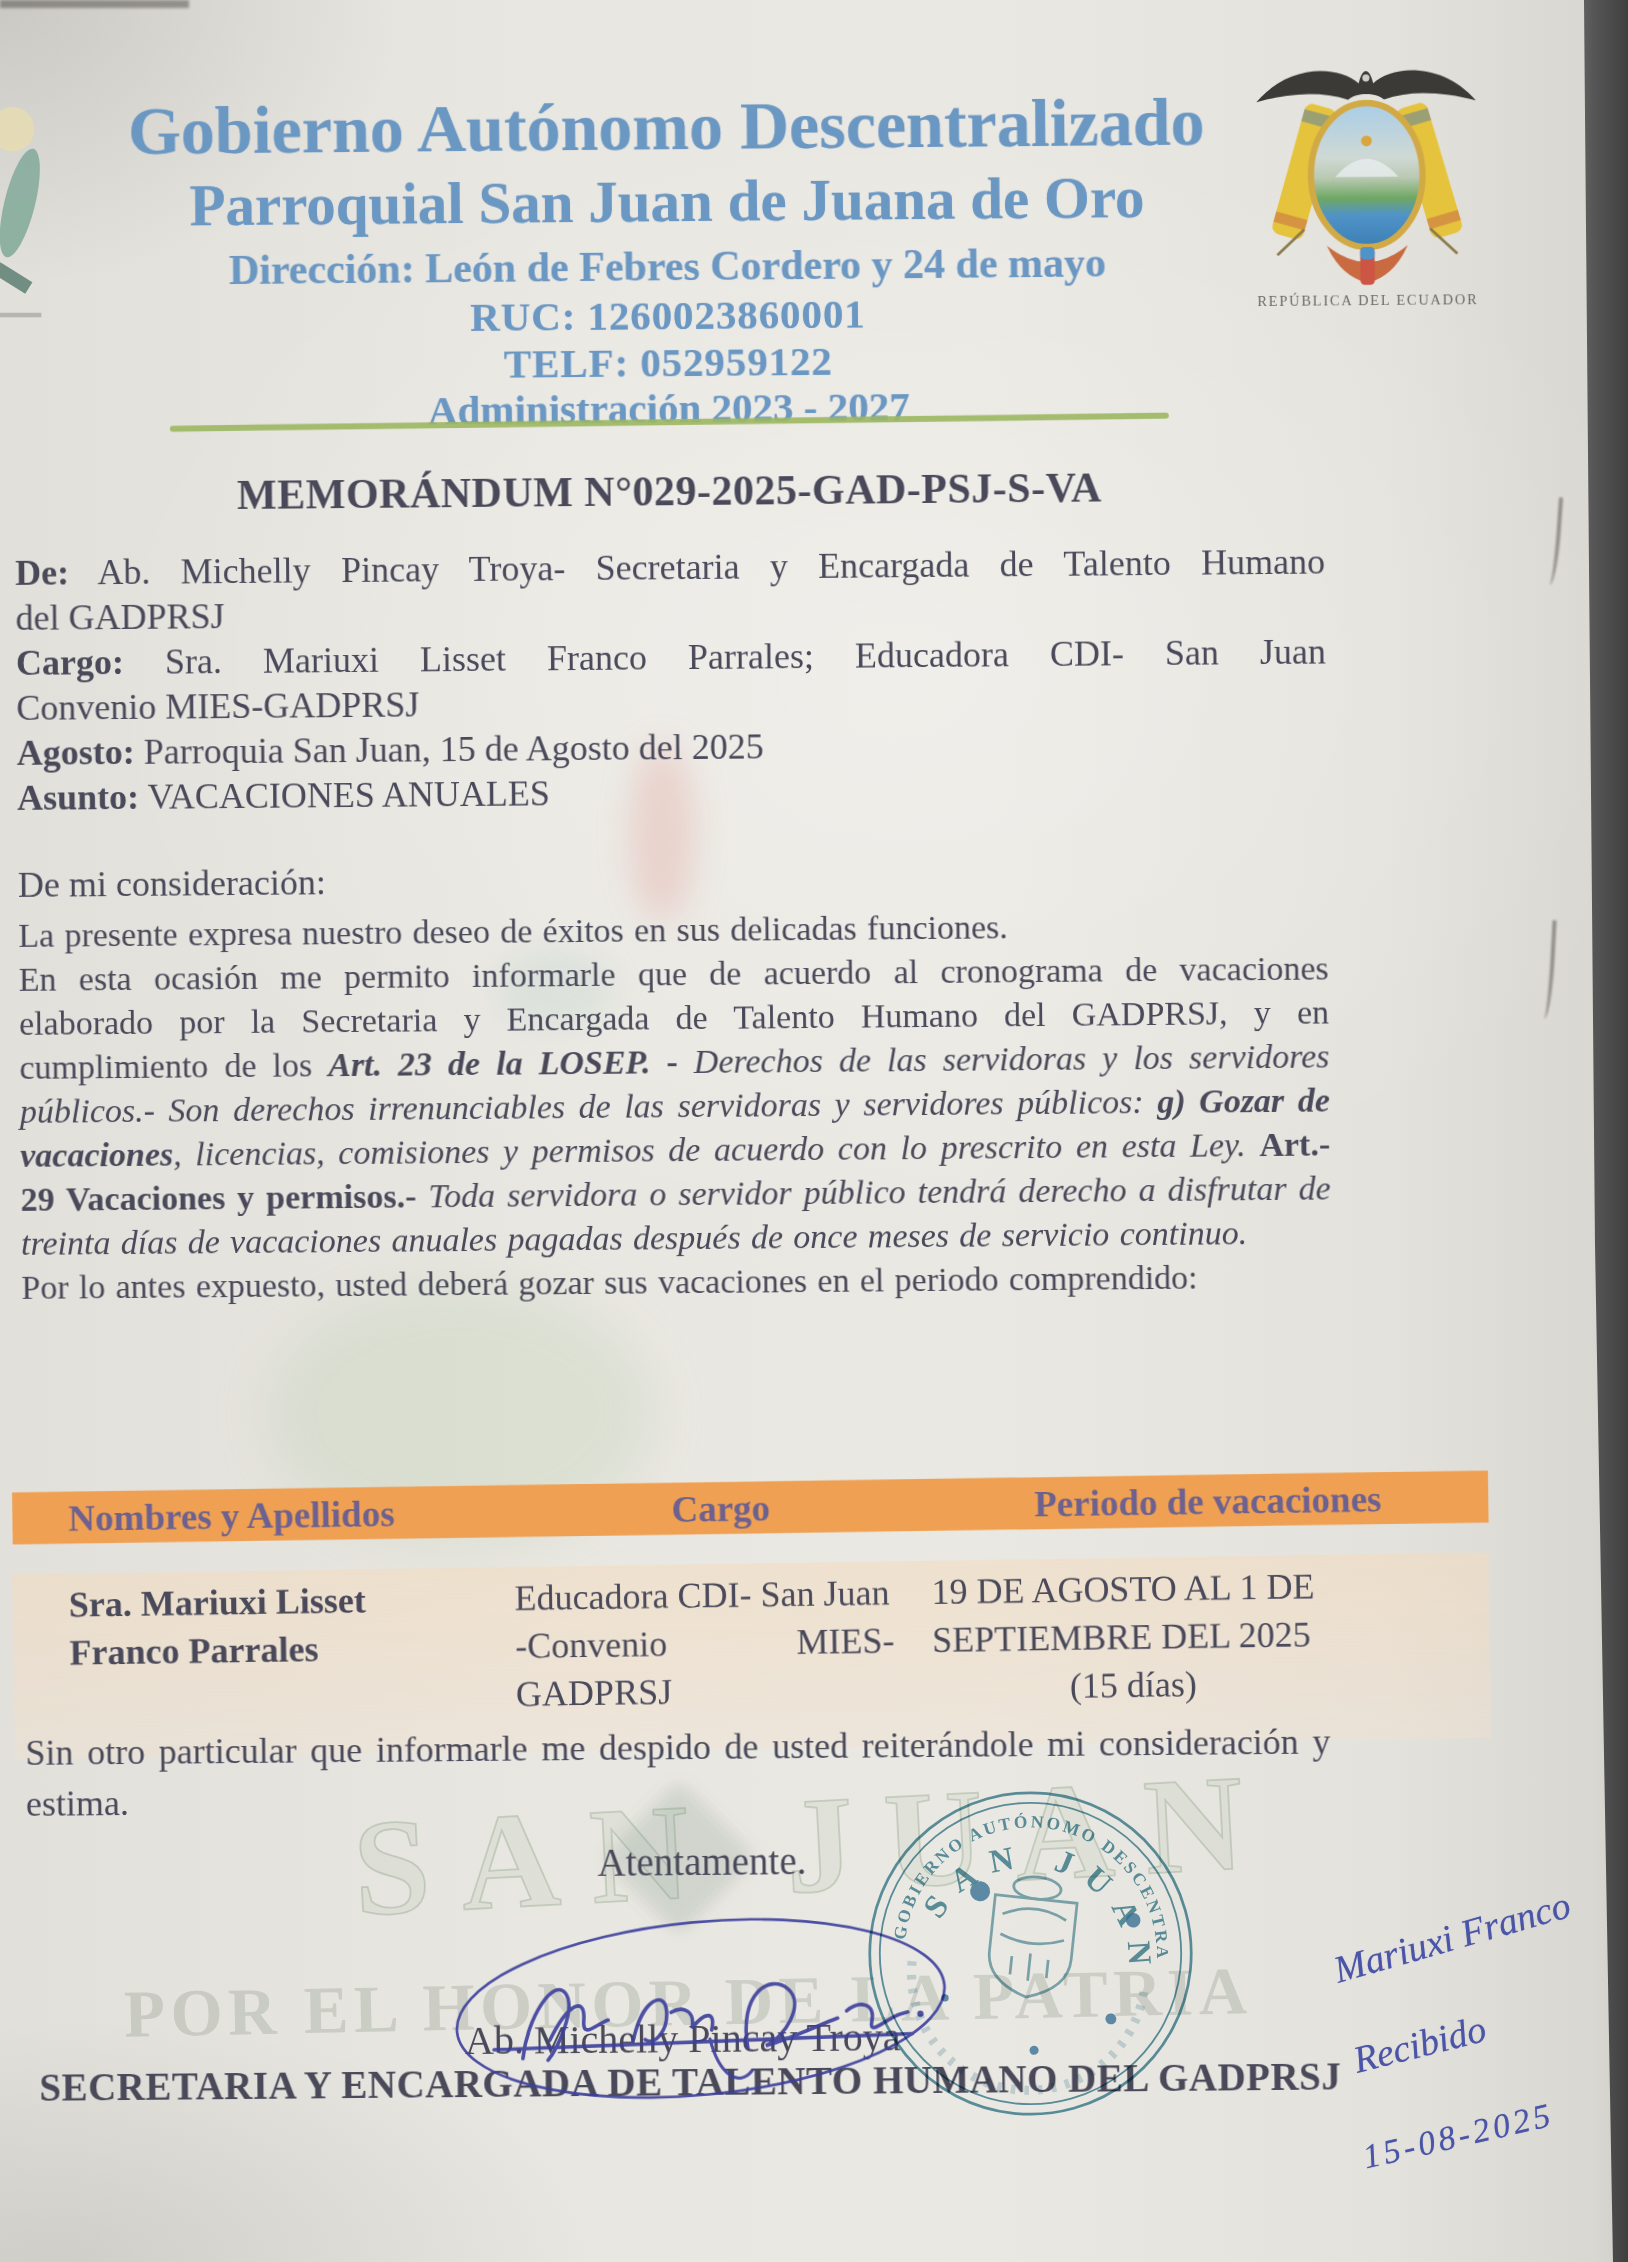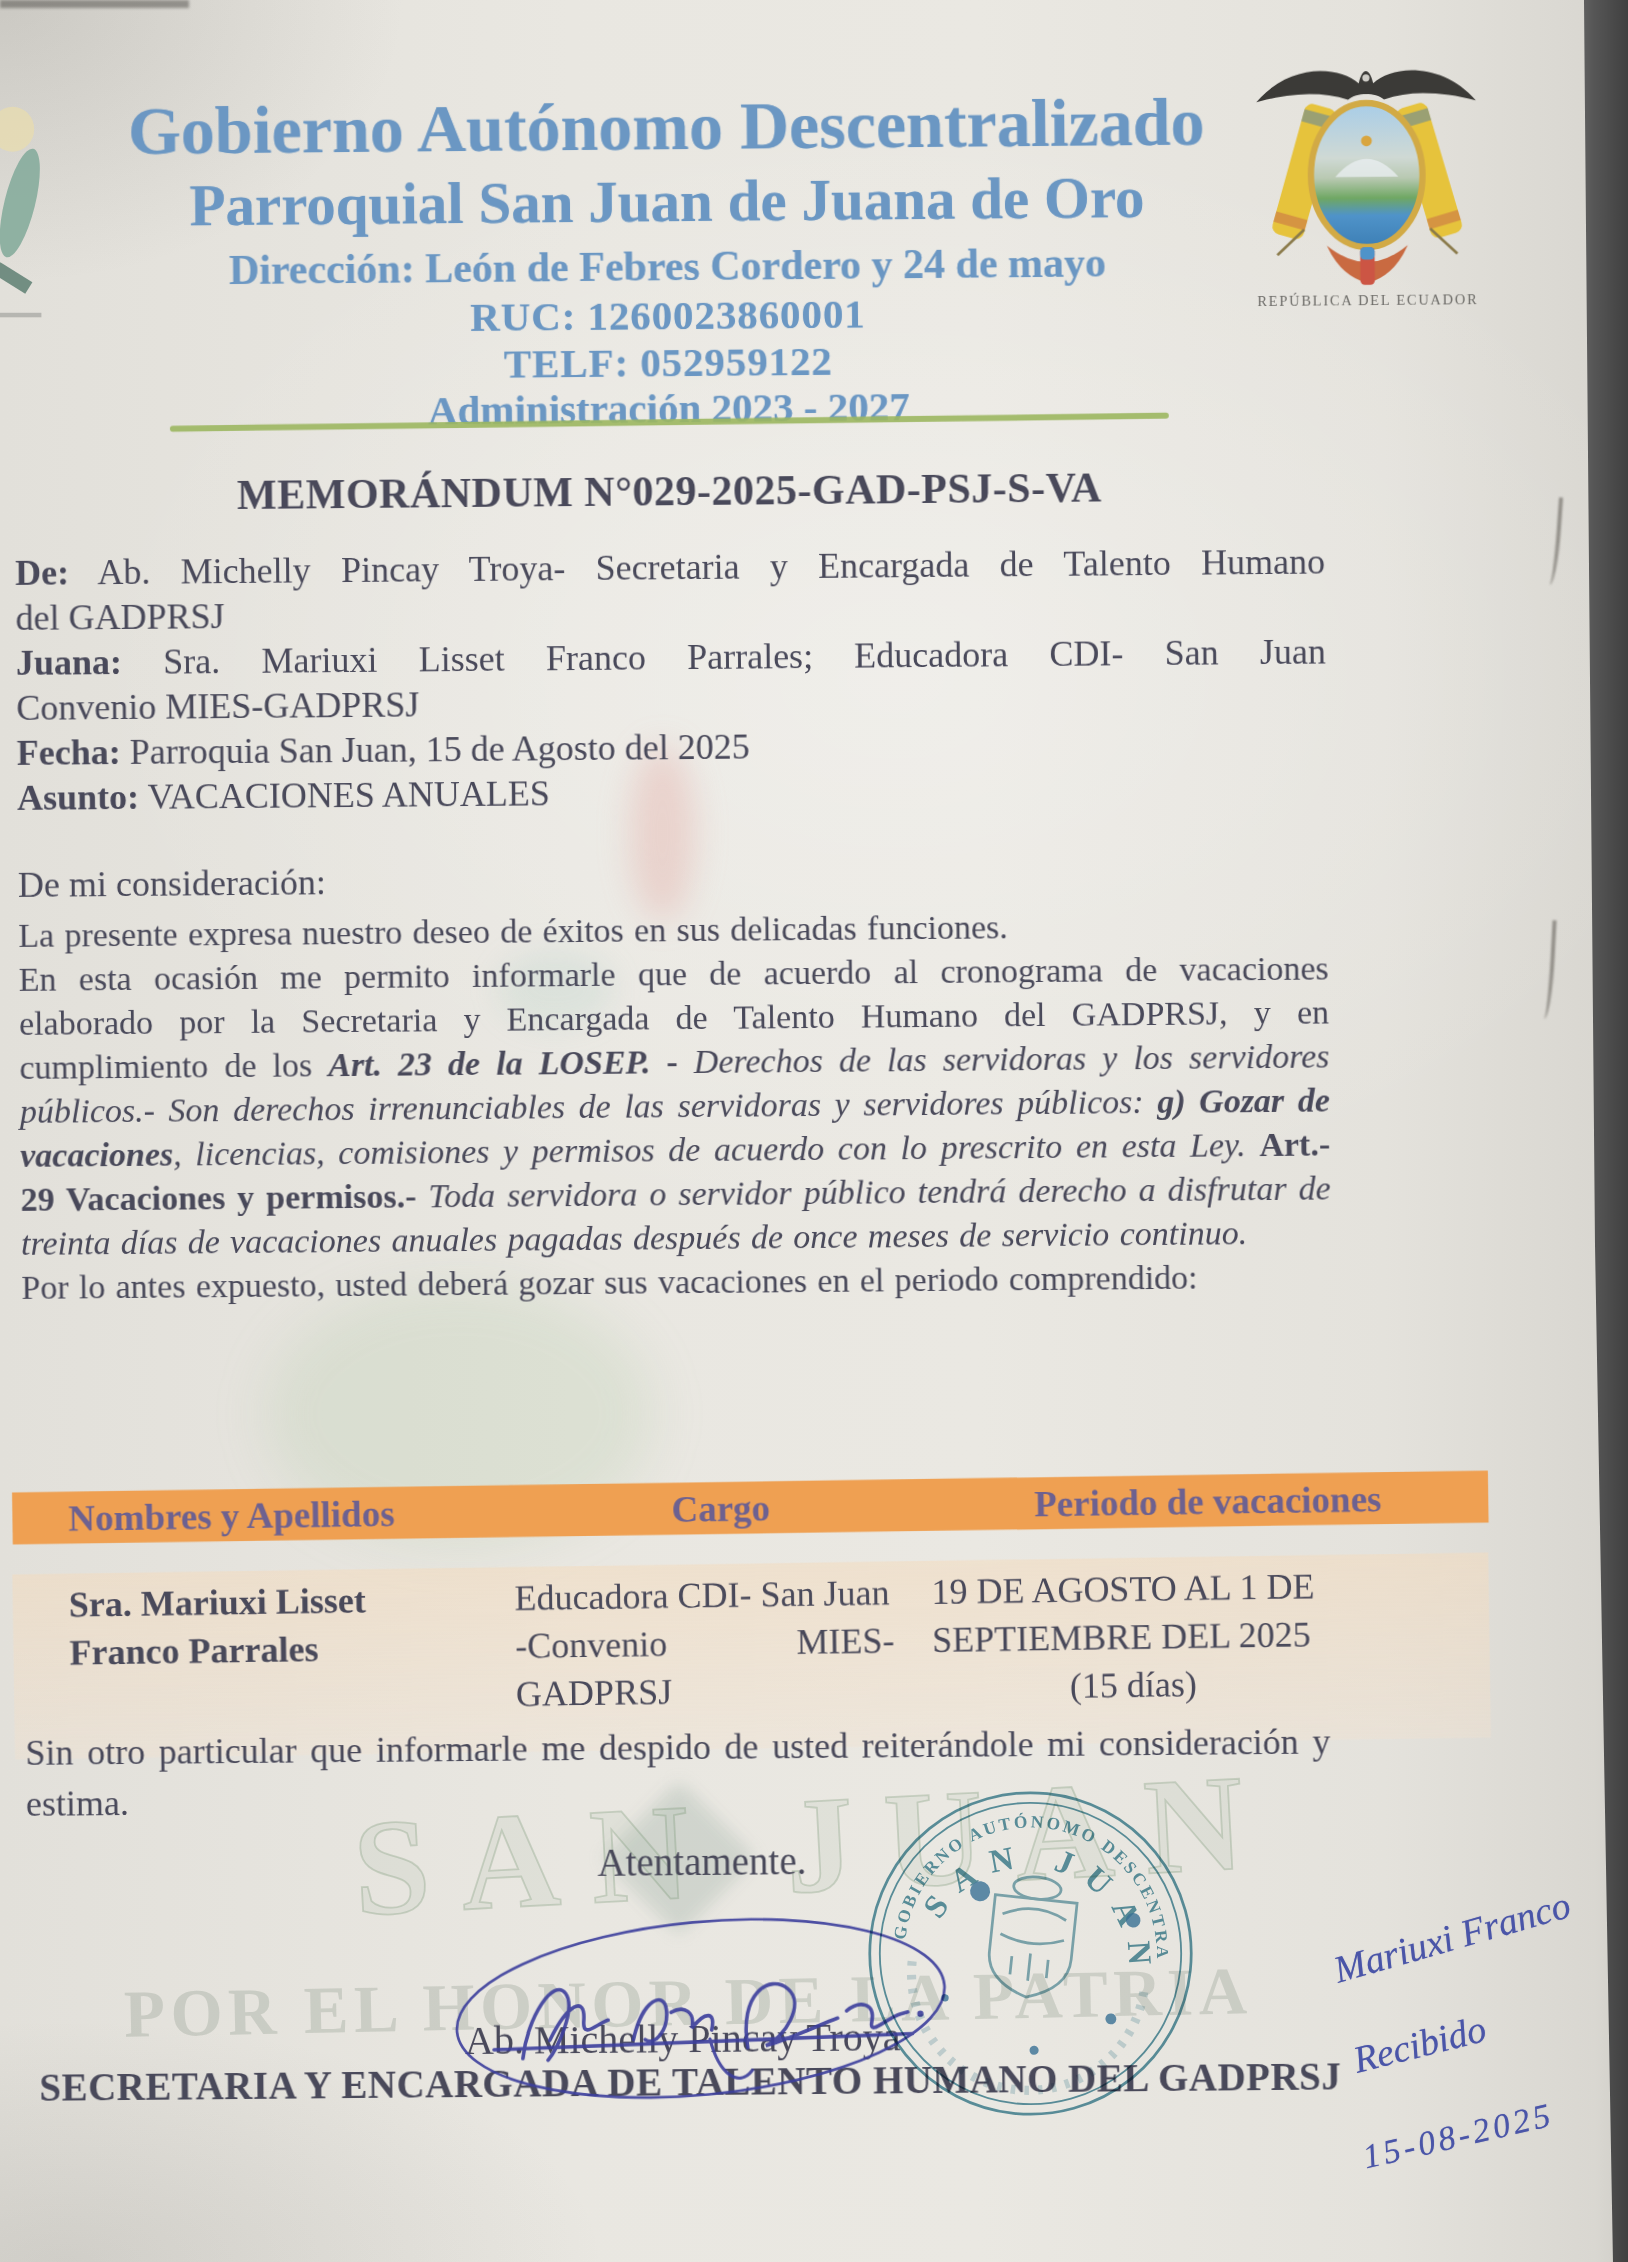--- a/index.html
+++ b/index.html
@@ -170,23 +170,23 @@
           <rect x="122" y="230" width="16" height="14" rx="5" fill="#4f93c9"></rect>
           <text x="130" y="294" text-anchor="middle" font-size="16" letter-spacing="2" fill="#6b6a66">REPÚBLICA DEL ECUADOR</text>
         </svg>
       </div>
 
       <div class="memo-title">MEMORÁNDUM N°029-2025-GAD-PSJ-S-VA</div>
 
       <div class="meta">
         <div class="meta-line j"><span class="lbl">De:</span><span> Ab. Michelly Pincay Troya- Secretaria y Encargada de Talento Humano</span></div>
         <div class="meta-line"><span class="lbl"></span><span>del GADPRSJ</span></div>
-        <div class="meta-line j"><span class="lbl">Juana:</span><span> Sra. Mariuxi Lisset Franco Parrales; Educadora CDI- San Juan</span></div>
+        <div class="meta-line j"><span class="lbl">Cargo:</span><span> Sra. Mariuxi Lisset Franco Parrales; Educadora CDI- San Juan</span></div>
         <div class="meta-line"><span class="lbl"></span><span>Convenio MIES-GADPRSJ</span></div>
-        <div class="meta-line"><span class="lbl">Fecha:</span><span> Parroquia San Juan, 15 de Agosto del 2025</span></div>
+        <div class="meta-line"><span class="lbl">Agosto:</span><span> Parroquia San Juan, 15 de Agosto del 2025</span></div>
         <div class="meta-line"><span class="lbl">Asunto:</span><span> VACACIONES ANUALES</span></div>
         <div class="meta-line spaced"><span class="lbl"></span><span>De mi consideración:</span></div>
       </div>
 
       <div class="body-block">
         <p><span>La presente expresa nuestro deseo de éxitos en sus delicadas funciones.</span></p>
         <p><span>En esta ocasión me permito informarle que de acuerdo al cronograma de vacaciones elaborado por la Secretaria y Encargada de Talento Humano del GADPRSJ, y  en cumplimiento de los </span><span class="b i">Art. 23 de la LOSEP.</span><span class="b"> - </span><span class="i">Derechos de las servidoras y los servidores públicos.- Son derechos irrenunciables de las servidoras y servidores públicos: </span><span class="b i">g) Gozar de vacaciones</span><span class="i">, licencias, comisiones y permisos de acuerdo con lo prescrito en esta Ley. </span><span class="b">Art.- 29 Vacaciones y permisos.-</span><span class="i"> Toda servidora o servidor público tendrá derecho a disfrutar de treinta días de vacaciones anuales pagadas después de once meses de servicio continuo.</span></p>
         <p><span>Por lo antes expuesto, usted deberá gozar sus vacaciones en el periodo comprendido:</span></p>
       </div>
 

